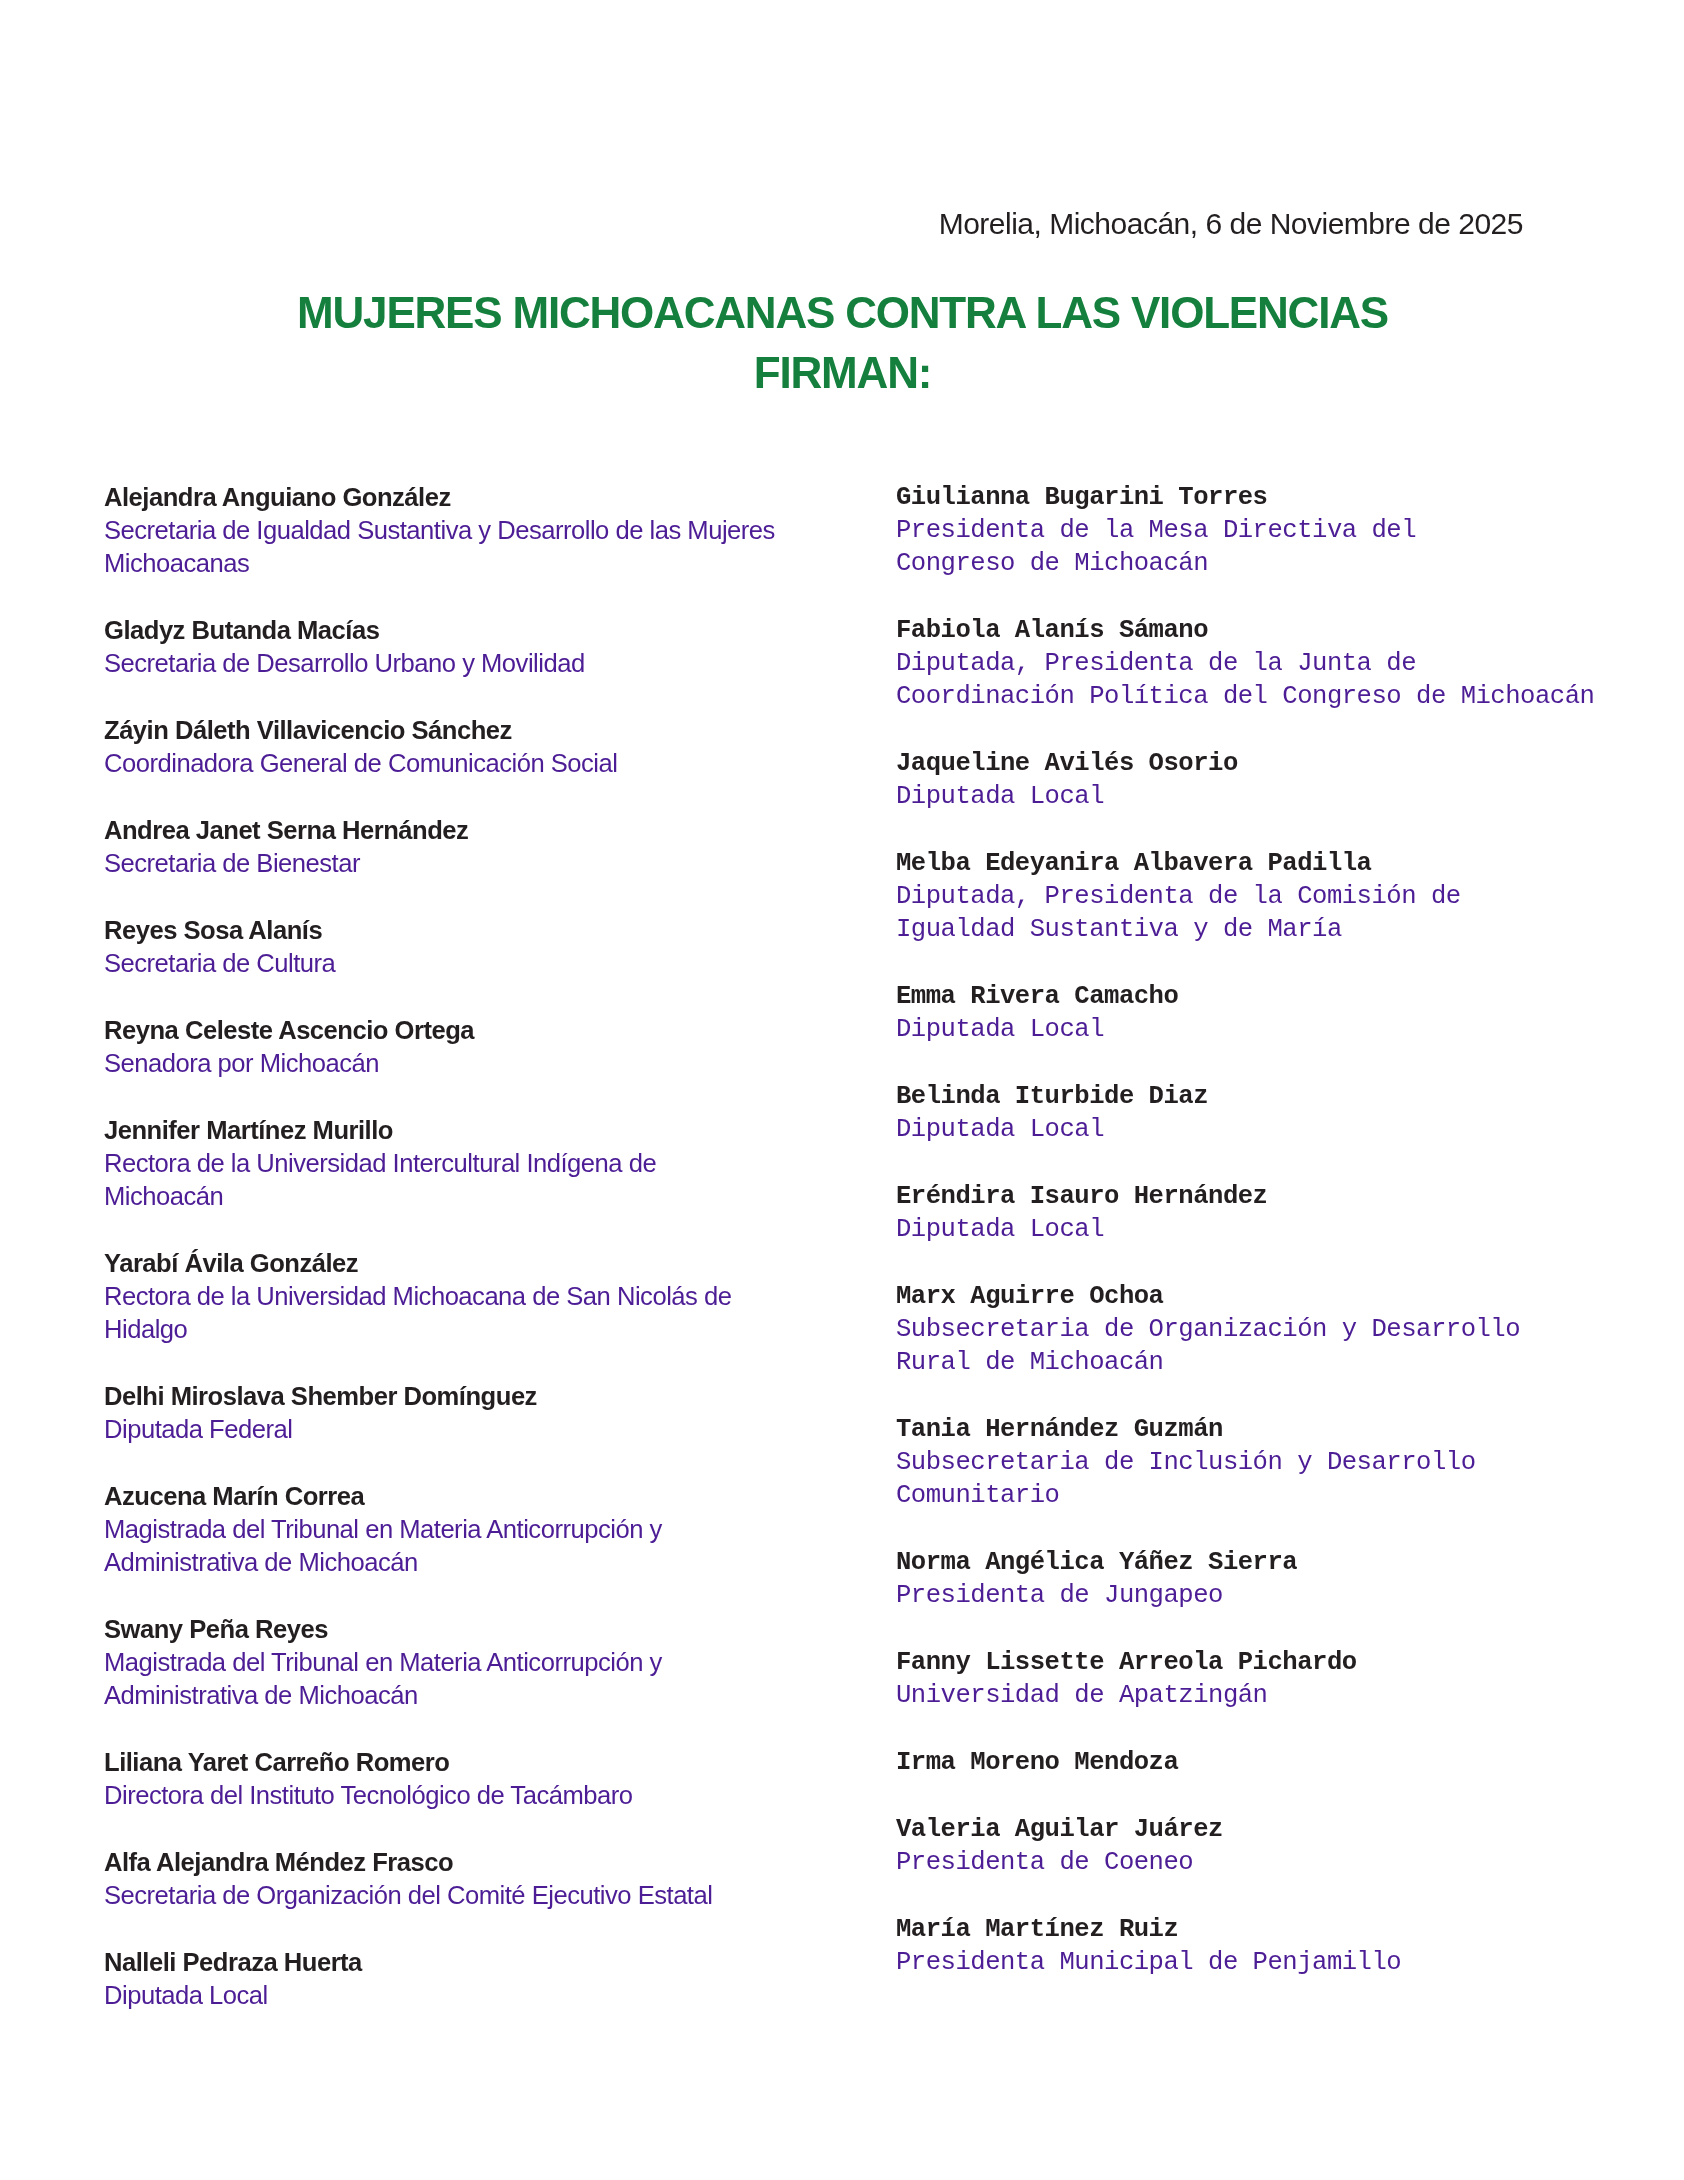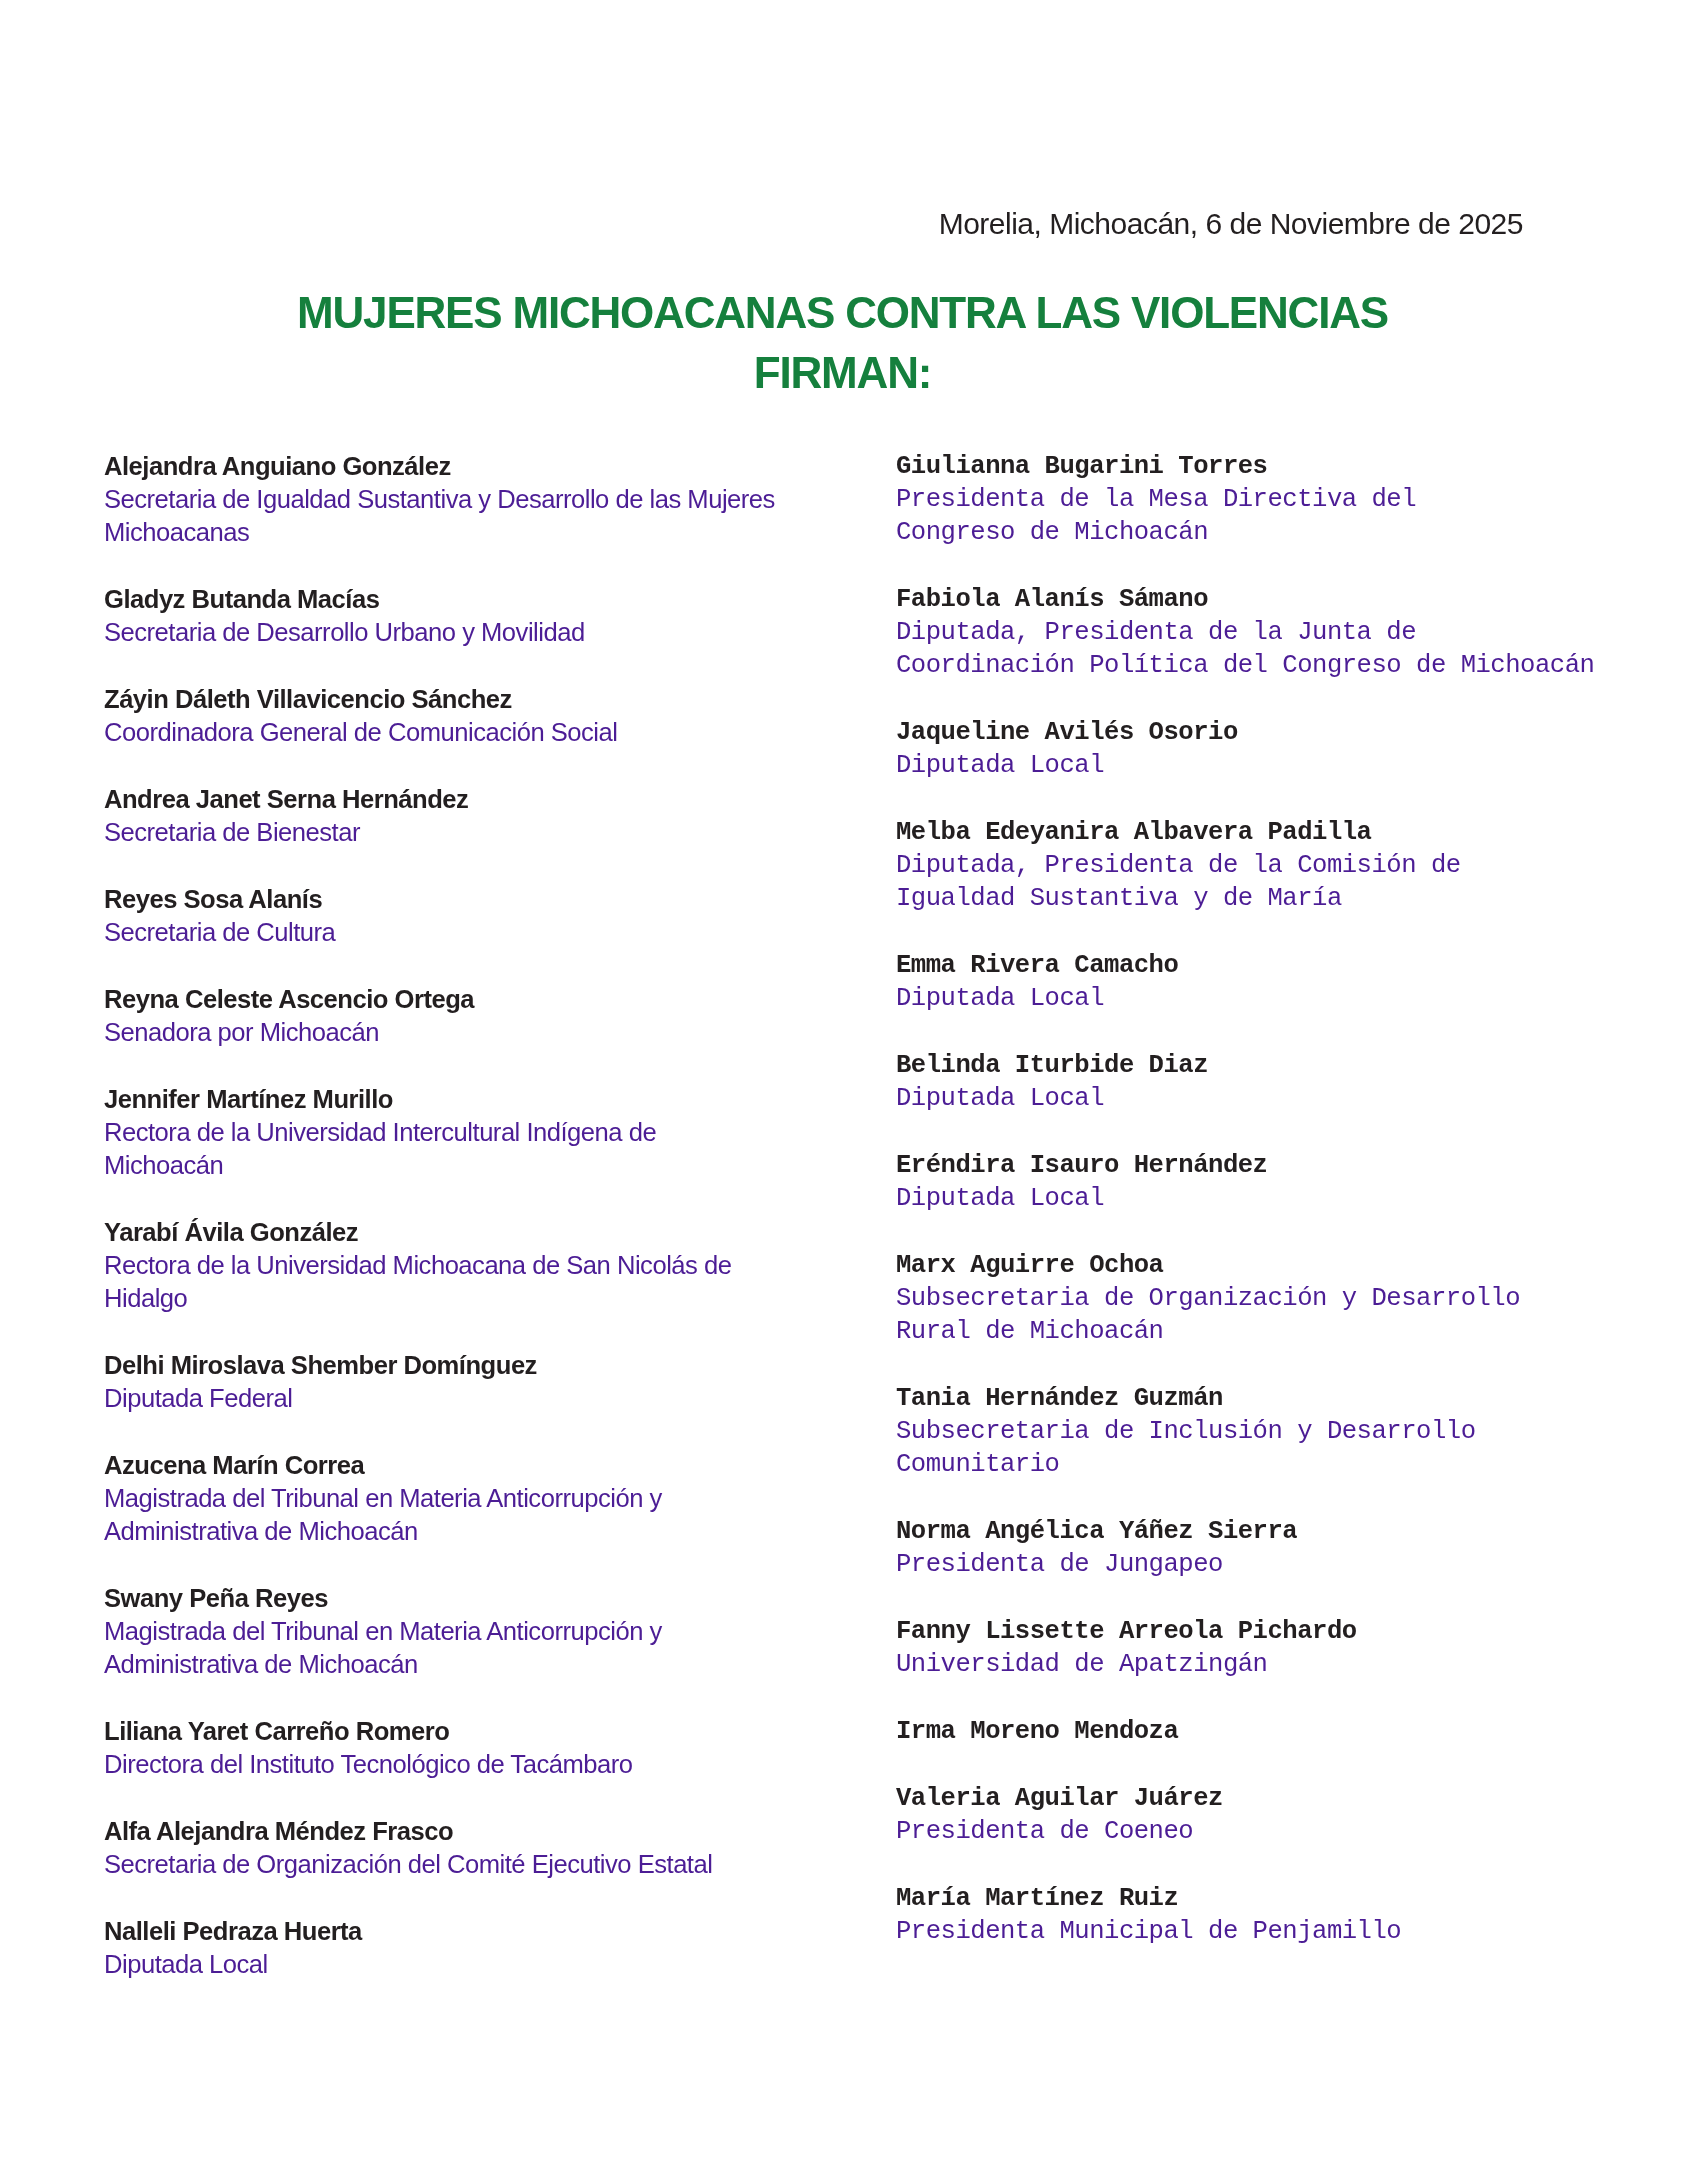--- a/index.html
+++ b/index.html
@@ -47,20 +47,21 @@
     .col-right { left: 896px; font-family: Liberation Mono, monospace; }
     .signer {
       margin-bottom: 34px;
     }
     .signer-name {
       font-weight: bold;
       font-size: 25.6px;
       line-height: 33px;
       letter-spacing: -0.5px;
       white-space: nowrap;
+      margin-top: 31px;
     }
     .signer-role {
       font-size: 25.6px;
       line-height: 33px;
       letter-spacing: -0.5px;
       color: #4c1d95;
     }
   </style>
 </head>
 <body>

